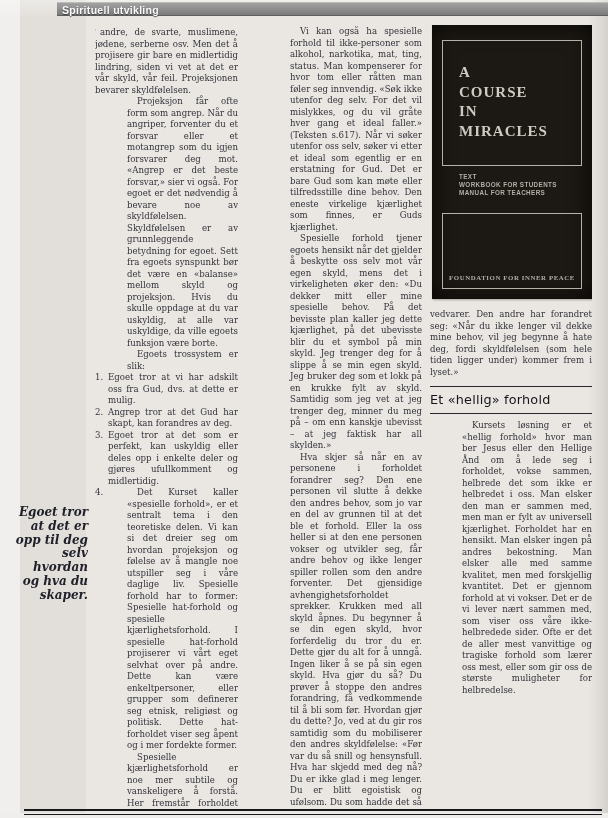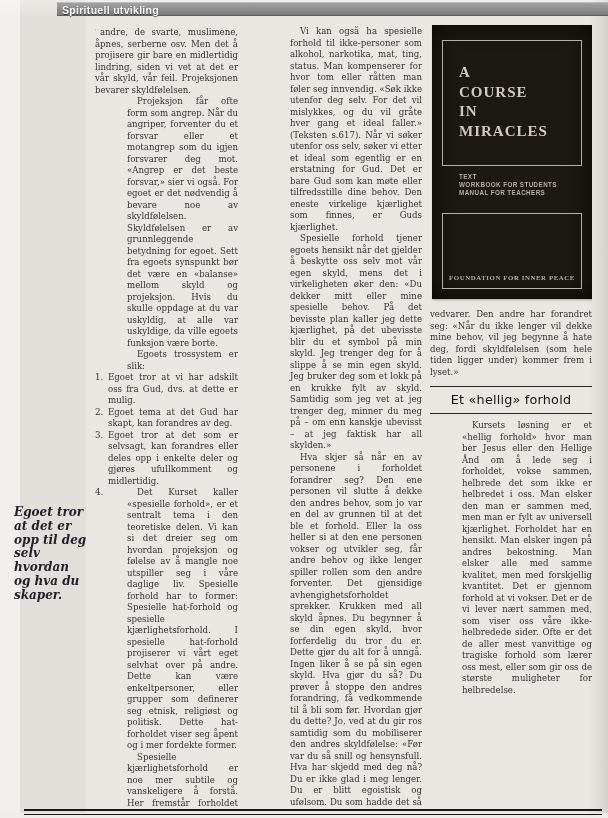--- a/index.html
+++ b/index.html
@@ -17,40 +17,40 @@
   .header-bar{
     position:absolute;left:57px;top:2px;width:551px;height:14px;
     background:linear-gradient(#a5a5a5,#777777);
     box-shadow:inset 0 1px 0 #bcbcbc, inset 0 -1px 0 #5e5e5e;
     display:flex;align-items:flex-end;box-sizing:border-box;padding-left:5px;
     font-family:"Liberation Sans",sans-serif;font-weight:bold;font-size:10.5px;
     color:#fafafa;letter-spacing:.3px;text-shadow:0 1px 1px rgba(30,30,30,.7);
   }
   .pull-quote{
     position:absolute;left:14px;top:506px;width:74px;
-    text-align:left;white-space:pre-line;
+    text-align:right;white-space:pre-line;
     font-family:"DejaVu Serif",serif;font-style:italic;font-weight:bold;
     font-size:12px;line-height:13.8px;color:#20202a;
   }
   .col{position:absolute;top:26px;height:784px;overflow:hidden;}
   .col-a{left:95px;width:143px;}
   .col-b{left:258px;width:164px;}
   .col-c{left:430px;top:25px;width:162px;}
   .bt{margin:0;font-size:8.6px;line-height:11.5px;text-align:justify;}
   .ind{text-indent:10px;margin-left:32px;}
   .manicule{
     display:inline-block;margin-left:-8px;margin-right:3px;
     font-family:"DejaVu Sans",sans-serif;font-size:11px;color:#4c4c52;
     font-style:normal;
   }
   .list{margin:0;}
   .li{position:relative;padding-left:13px;font-size:8.6px;line-height:11.5px;text-align:justify;}
   .li .num{position:absolute;left:0;top:0;}
   .heading{
-    margin:8px 0 6px 0;padding:5px 0 6px 0;text-align:center;
+    margin:8px 0 6px 0;padding:5px 0 6px 0;
     border-top:1.5px solid #26262c;border-bottom:1.5px solid #26262c;
     font-family:"DejaVu Sans",sans-serif;font-size:12.8px;color:#14141b;
     letter-spacing:.2px;
   }
   .em{}
   
   .cover{
     position:relative;width:160px;height:274px;margin:0 0 10px 2px;
     background:#1c1813;
     box-shadow:inset 0 0 22px rgba(0,0,0,.75), 1px 1px 2px rgba(60,55,50,.4);
@@ -88,27 +88,27 @@
 
   <div class="pull-quote">Egoet tror
 at det er
 opp til deg
 selv
 hvordan
 og hva du
 skaper.</div>
 
   <div class="col col-a">
-    <p class="bt"><span class="manicule">☞</span><span>andre, de svarte, muslimene, åpnes, serberne osv. Men det å projisere gir bare en midlertidig lindring, siden vi vet at det er vår skyld, vår feil. Projeksjonen bevarer skyldfølelsen.</span></p>
+    <p class="bt"><span class="manicule">☞</span><span>andre, de svarte, muslimene, jødene, serberne osv. Men det å projisere gir bare en midlertidig lindring, siden vi vet at det er vår skyld, vår feil. Projeksjonen bevarer skyldfølelsen.</span></p>
     <p class="bt ind">Projeksjon får ofte form som angrep. Når du angriper, forventer du et forsvar eller et motangrep som du igjen forsvarer deg mot. «Angrep er det beste forsvar,» sier vi også. For egoet er det nødvendig å bevare noe av skyldfølelsen. Skyldfølelsen er av grunnleggende betydning for egoet. Sett fra egoets synspunkt bør det være en «balanse» mellom skyld og projeksjon. Hvis du skulle oppdage at du var uskyldig, at alle var uskyldige, da ville egoets funksjon være borte.</p>
     <p class="bt ind">Egoets trossystem er slik:</p>
     <div class="list">
       <div class="li"><span class="num">1.</span><span>Egoet tror at vi har adskilt oss fra Gud, dvs. at dette er mulig.</span></div>
-      <div class="li"><span class="num">2.</span><span>Egoet tema at det Gud har skapt, kan forandres av deg.</span></div>
-      <div class="li"><span class="num">3.</span><span>Egoet tror at det som er selvsagt, kan forandres eller deles opp i enkelte deler og gjøres ufullkomment og midlertidig.</span></div>
+      <div class="li"><span class="num">2.</span><span>Angrep tror at det Gud har skapt, kan forandres av deg.</span></div>
+      <div class="li"><span class="num">3.</span><span>Egoet tror at det som er perfekt, kan uskyldig eller deles opp i enkelte deler og gjøres ufullkomment og midlertidig.</span></div>
       <div class="li"><span class="num">4.</span></div>
     </div>
     <p class="bt ind">Det Kurset kaller «spesielle forhold», er et sentralt tema i den teoretiske delen. Vi kan si det dreier seg om hvordan projeksjon og følelse av å mangle noe utspiller seg i våre daglige liv. Spesielle forhold har to former: Spesielle hat-forhold og spesielle kjærlighetsforhold. I spesielle hat-forhold projiserer vi vårt eget selvhat over på andre. Dette kan være enkeltpersoner, eller grupper som definerer seg etnisk, religiøst og politisk. Dette hat-forholdet viser seg åpent og i mer fordekte former.</p>
     <p class="bt ind">Spesielle kjærlighetsforhold er noe mer subtile og vanskeligere å forstå. Her fremstår forholdet som noe annet enn det egentlig er. Det fremstår som et kjærlighetsforhold, men er i virkeligheten et hat- og avhengighetsforhold. Utgangspunktet er at jeg mangler noe. Dette finner jeg hos noen andre slik at jeg kan bli hel. (Egoet sier selvsagt ikke at det du mangler er Gud eller Guds kjærlighet, for da ville egoets eksistens være truet.) Du finner en helt «spesiell» person som har alt du trenger og mangler: «Mine spesielle behov blir dekket av deg som er spesiell. Når du fyller mine behov, vil jeg elske deg. Omvendt vil også jeg møte</p>
   </div>
 
   <div class="col col-b">
     <p class="bt ind">Vi kan også ha spesielle forhold til ikke-personer som alkohol, narkotika, mat, ting, status. Man kompenserer for hvor tom eller råtten man føler seg innvendig. «Søk ikke utenfor deg selv. For det vil mislykkes, og du vil gråte hver gang et ideal faller.» (Teksten s.617). Når vi søker utenfor oss selv, søker vi etter et ideal som egentlig er en erstatning for Gud. Det er bare Gud som kan møte eller tilfredsstille dine behov. Den eneste virkelige kjærlighet som finnes, er Guds kjærlighet.</p>
     <p class="bt ind">Spesielle forhold tjener egoets hensikt når det gjelder å beskytte oss selv mot vår egen skyld, mens det i virkeligheten øker den: «Du dekker mitt eller mine spesielle behov. På det bevisste plan kaller jeg dette kjærlighet, på det ubevisste blir du et symbol på min skyld. Jeg trenger deg for å slippe å se min egen skyld. Jeg bruker deg som et lokk på en krukke fylt av skyld. Samtidig som jeg vet at jeg trenger deg, minner du meg på – om enn kanskje ubevisst – at jeg faktisk har all skylden.»</p>
     <p class="bt ind">Hva skjer så når en av personene i forholdet forandrer seg? Den ene personen vil slutte å dekke den andres behov, som jo var en del av grunnen til at det ble et forhold. Eller la oss heller si at den ene personen vokser og utvikler seg, får andre behov og ikke lenger spiller rollen som den andre forventer. Det gjensidige avhengighetsforholdet sprekker. Krukken med all skyld åpnes. Du begynner å se din egen skyld, hvor forferdelig du tror du er. Dette gjør du alt for å unngå. Ingen liker å se på sin egen skyld. Hva gjør du så? Du prøver å stoppe den andres forandring, få vedkommende til å bli som før. Hvordan gjør du dette? Jo, ved at du gir ros samtidig som du mobiliserer den andres skyldfølelse: «Før var du så snill og hensynsfull. Hva har skjedd med deg nå? Du er ikke glad i meg lenger. Du er blitt egoistisk og ufølsom. Du som hadde det så fint før. Jeg skjønner ikke hva som går av deg.»</p>

